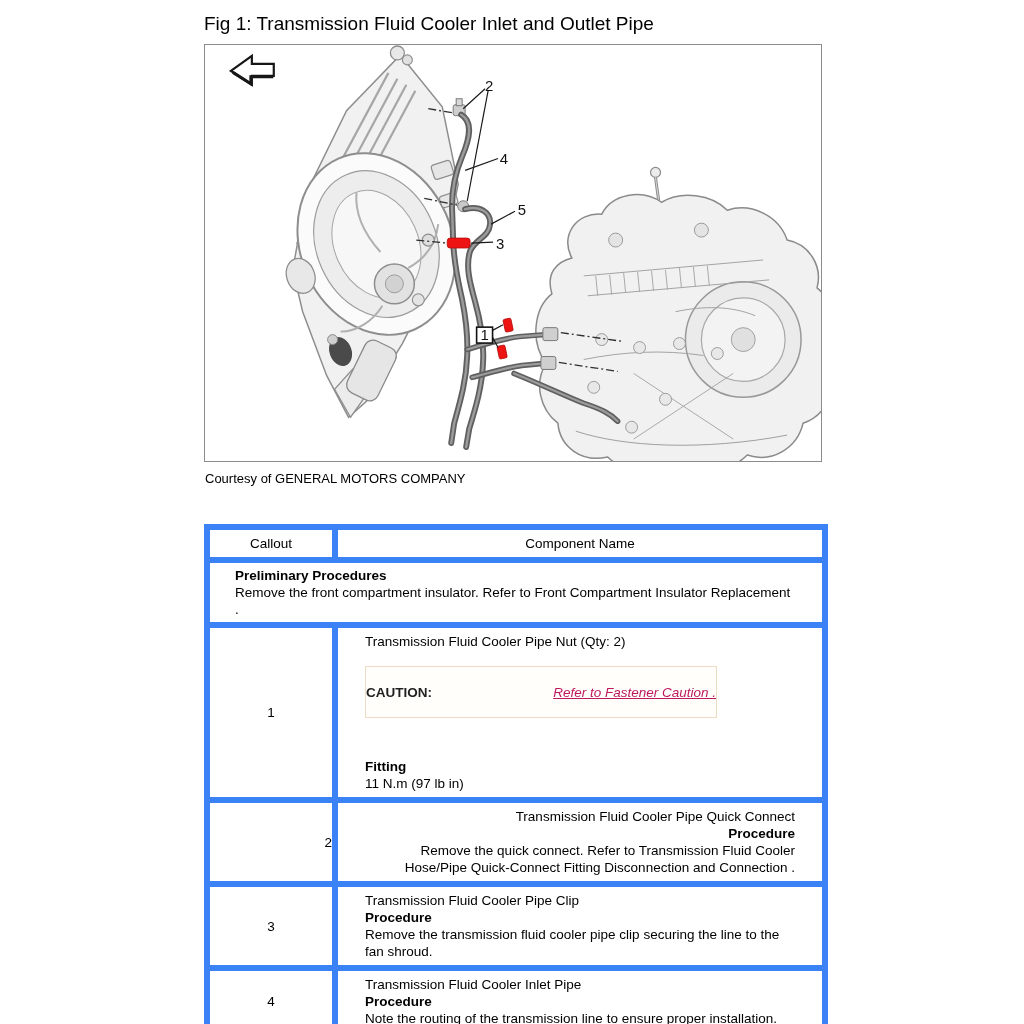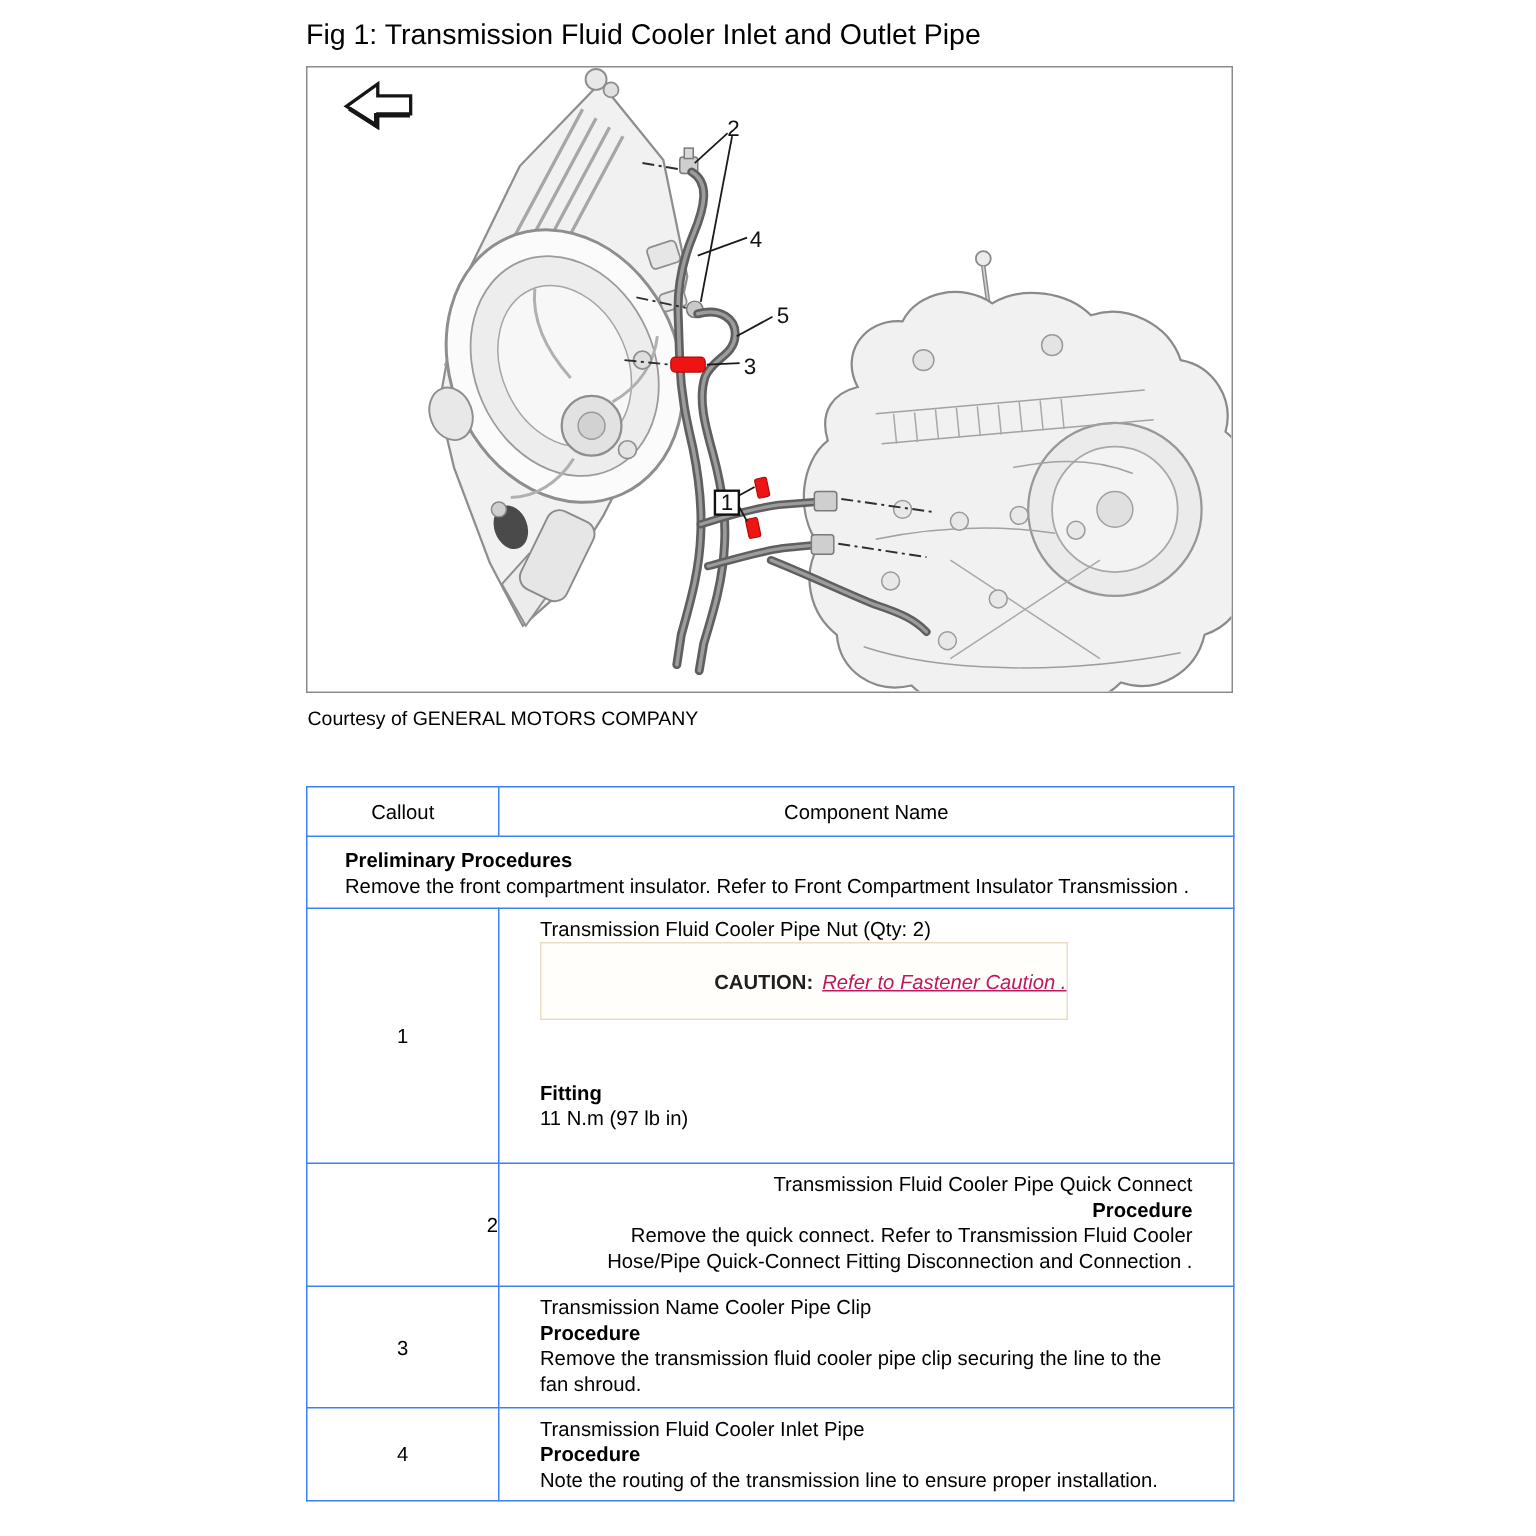--- a/index.html
+++ b/index.html
@@ -13,32 +13,32 @@
     border:1px solid #8c8c8c; box-sizing:border-box; background:#fff; overflow:hidden;
   }
   .figure-frame svg { display:block; width:100%; height:100%; }
   .courtesy { position:absolute; left:205px; top:472px; font-size:13px; line-height:13px; }
 
   table.callout-table {
     position:absolute; left:204px; top:524px; width:618px;
     border-collapse:collapse; table-layout:fixed; font-size:13.5px;
   }
   table.callout-table th, table.callout-table td {
-    border:1px solid #3b82f6; box-sizing:border-box;
+    border:6px solid #3b82f6; box-sizing:border-box;
   }
   th.hdr { height:33px; font-weight:normal; text-align:center; vertical-align:middle; padding:0; font-size:13.5px; }
   td.prelim-cell { height:48px; padding:4px 25px; vertical-align:middle; line-height:17px; }
   td.callout-cell { text-align:center; vertical-align:middle; padding:0; }
   td.comp-cell { padding:5px 27px; vertical-align:top; line-height:17px; }
   .h-170 td { height:170px; } .h-82 td { height:82px;text-align:right; } .h-81 td { height:81px; } .h-55 td { height:55px; }
   .b { font-weight:bold; }
   .caution-box {
-    width:352px; height:52px; box-sizing:border-box;
+    margin-top:16px; width:352px; height:52px; box-sizing:border-box;
     border:1px solid #ecdcc3; background:#fffefb;
-    display:flex; align-items:center; justify-content:flex-end;
+    display:flex; align-items:center; justify-content:space-between;
   }
   .cb-label { font-weight:bold; color:#1f1f1f; }
   .cb-text { font-style:italic; color:#be185d; margin-left:6px;text-decoration:underline; }
   .tighten { margin-top:40px; }
 
   svg text.callout { font-family:"Liberation Sans", sans-serif; font-size:15px; fill:#111; }
 </style>
 </head>
 <body>
 
@@ -187,21 +187,21 @@
     <thead>
       <tr>
         <th class="hdr">Callout</th>
         <th class="hdr">Component Name</th>
       </tr>
     </thead>
     <tbody>
       <tr>
         <td class="prelim-cell" colspan="2">
           <div class="b">Preliminary Procedures</div>
-          <div>Remove the front compartment insulator. Refer to Front Compartment Insulator Transmission .</div>
+          <div>Remove the front compartment insulator. Refer to Front Compartment Insulator Replacement .</div>
         </td>
       </tr>
 
       <tr class="h-170">
         <td class="callout-cell">1</td>
         <td class="comp-cell">
           <div>Transmission Fluid Cooler Pipe Nut (Qty: 2)</div>
           <div class="caution-box">
             <span class="cb-label">CAUTION:</span>
             <span class="cb-text">Refer to Fastener Caution .</span>
@@ -218,21 +218,21 @@
         <td class="comp-cell">
           <div>Transmission Fluid Cooler Pipe Quick Connect</div>
           <div class="b">Procedure</div>
           <div>Remove the quick connect. Refer to Transmission Fluid Cooler Hose/Pipe Quick-Connect Fitting Disconnection and Connection .</div>
         </td>
       </tr>
 
       <tr class="h-81">
         <td class="callout-cell">3</td>
         <td class="comp-cell">
-          <div>Transmission Name Cooler Pipe Clip</div>
+          <div>Transmission Fluid Cooler Pipe Clip</div>
           <div class="b">Procedure</div>
           <div>Remove the transmission fluid cooler pipe clip securing the line to the fan shroud.</div>
         </td>
       </tr>
 
       <tr class="h-55">
         <td class="callout-cell">4</td>
         <td class="comp-cell">
           <div>Transmission Fluid Cooler Inlet Pipe</div>
           <div class="b">Procedure</div>

